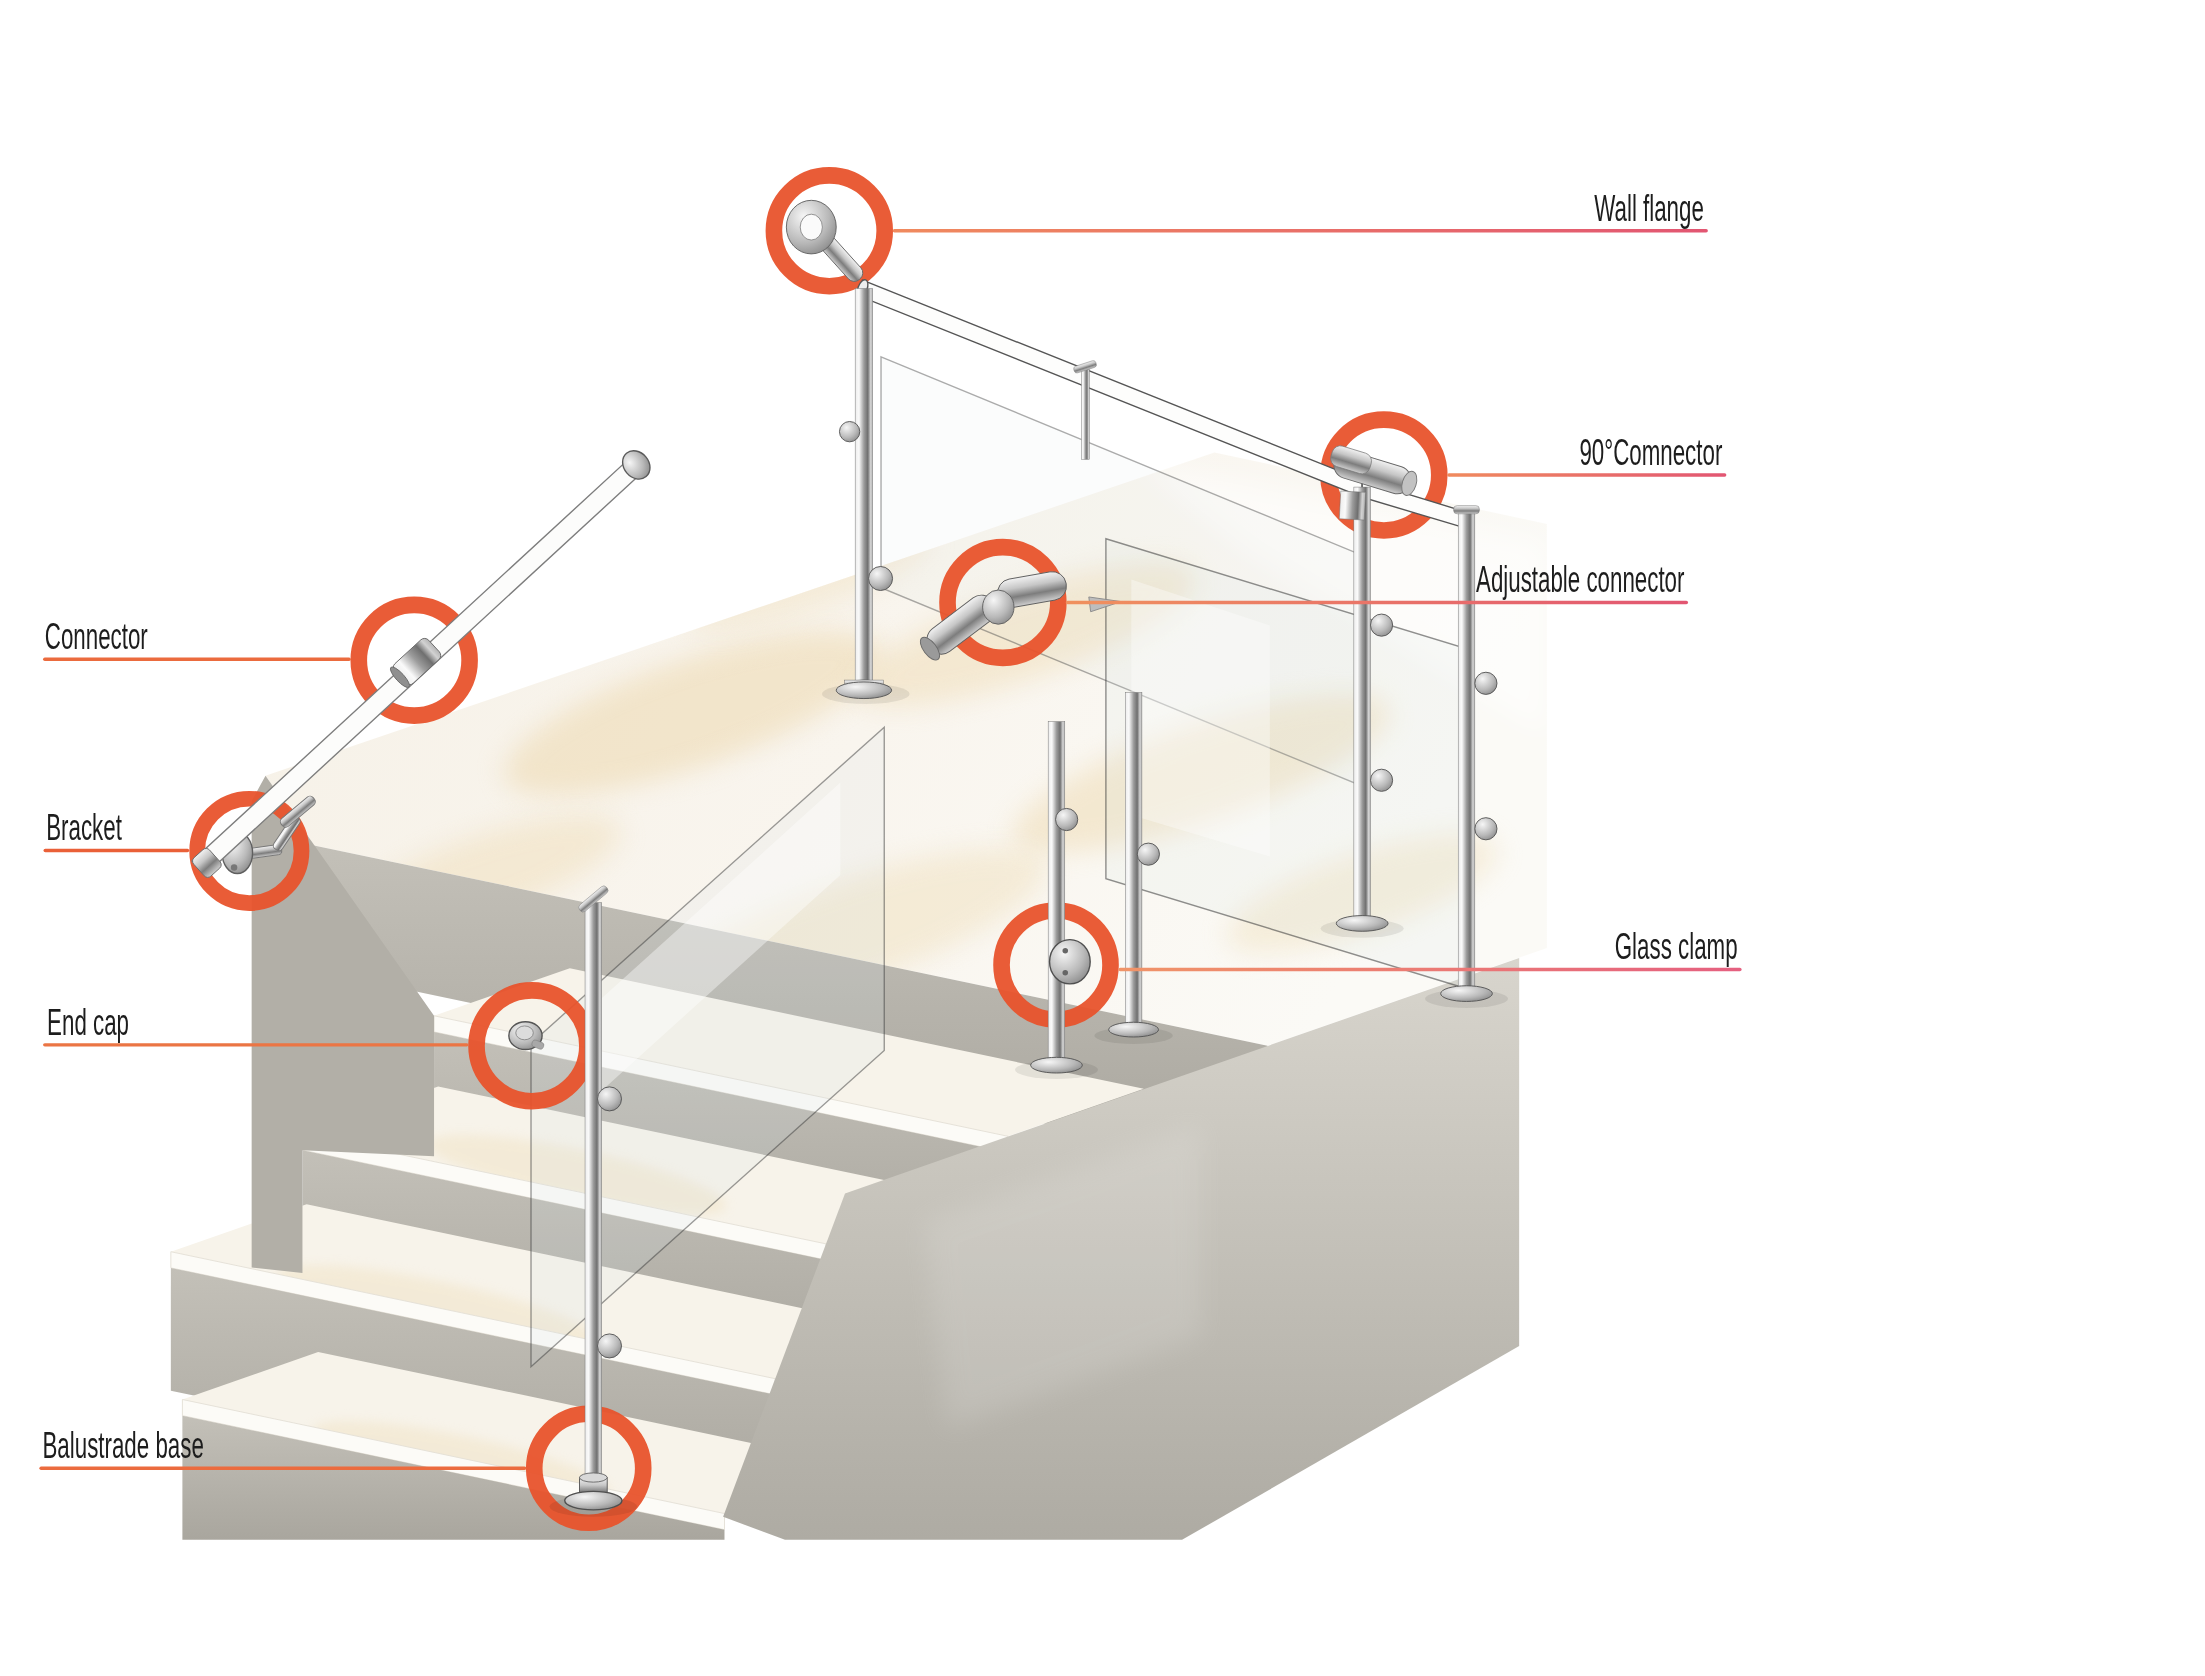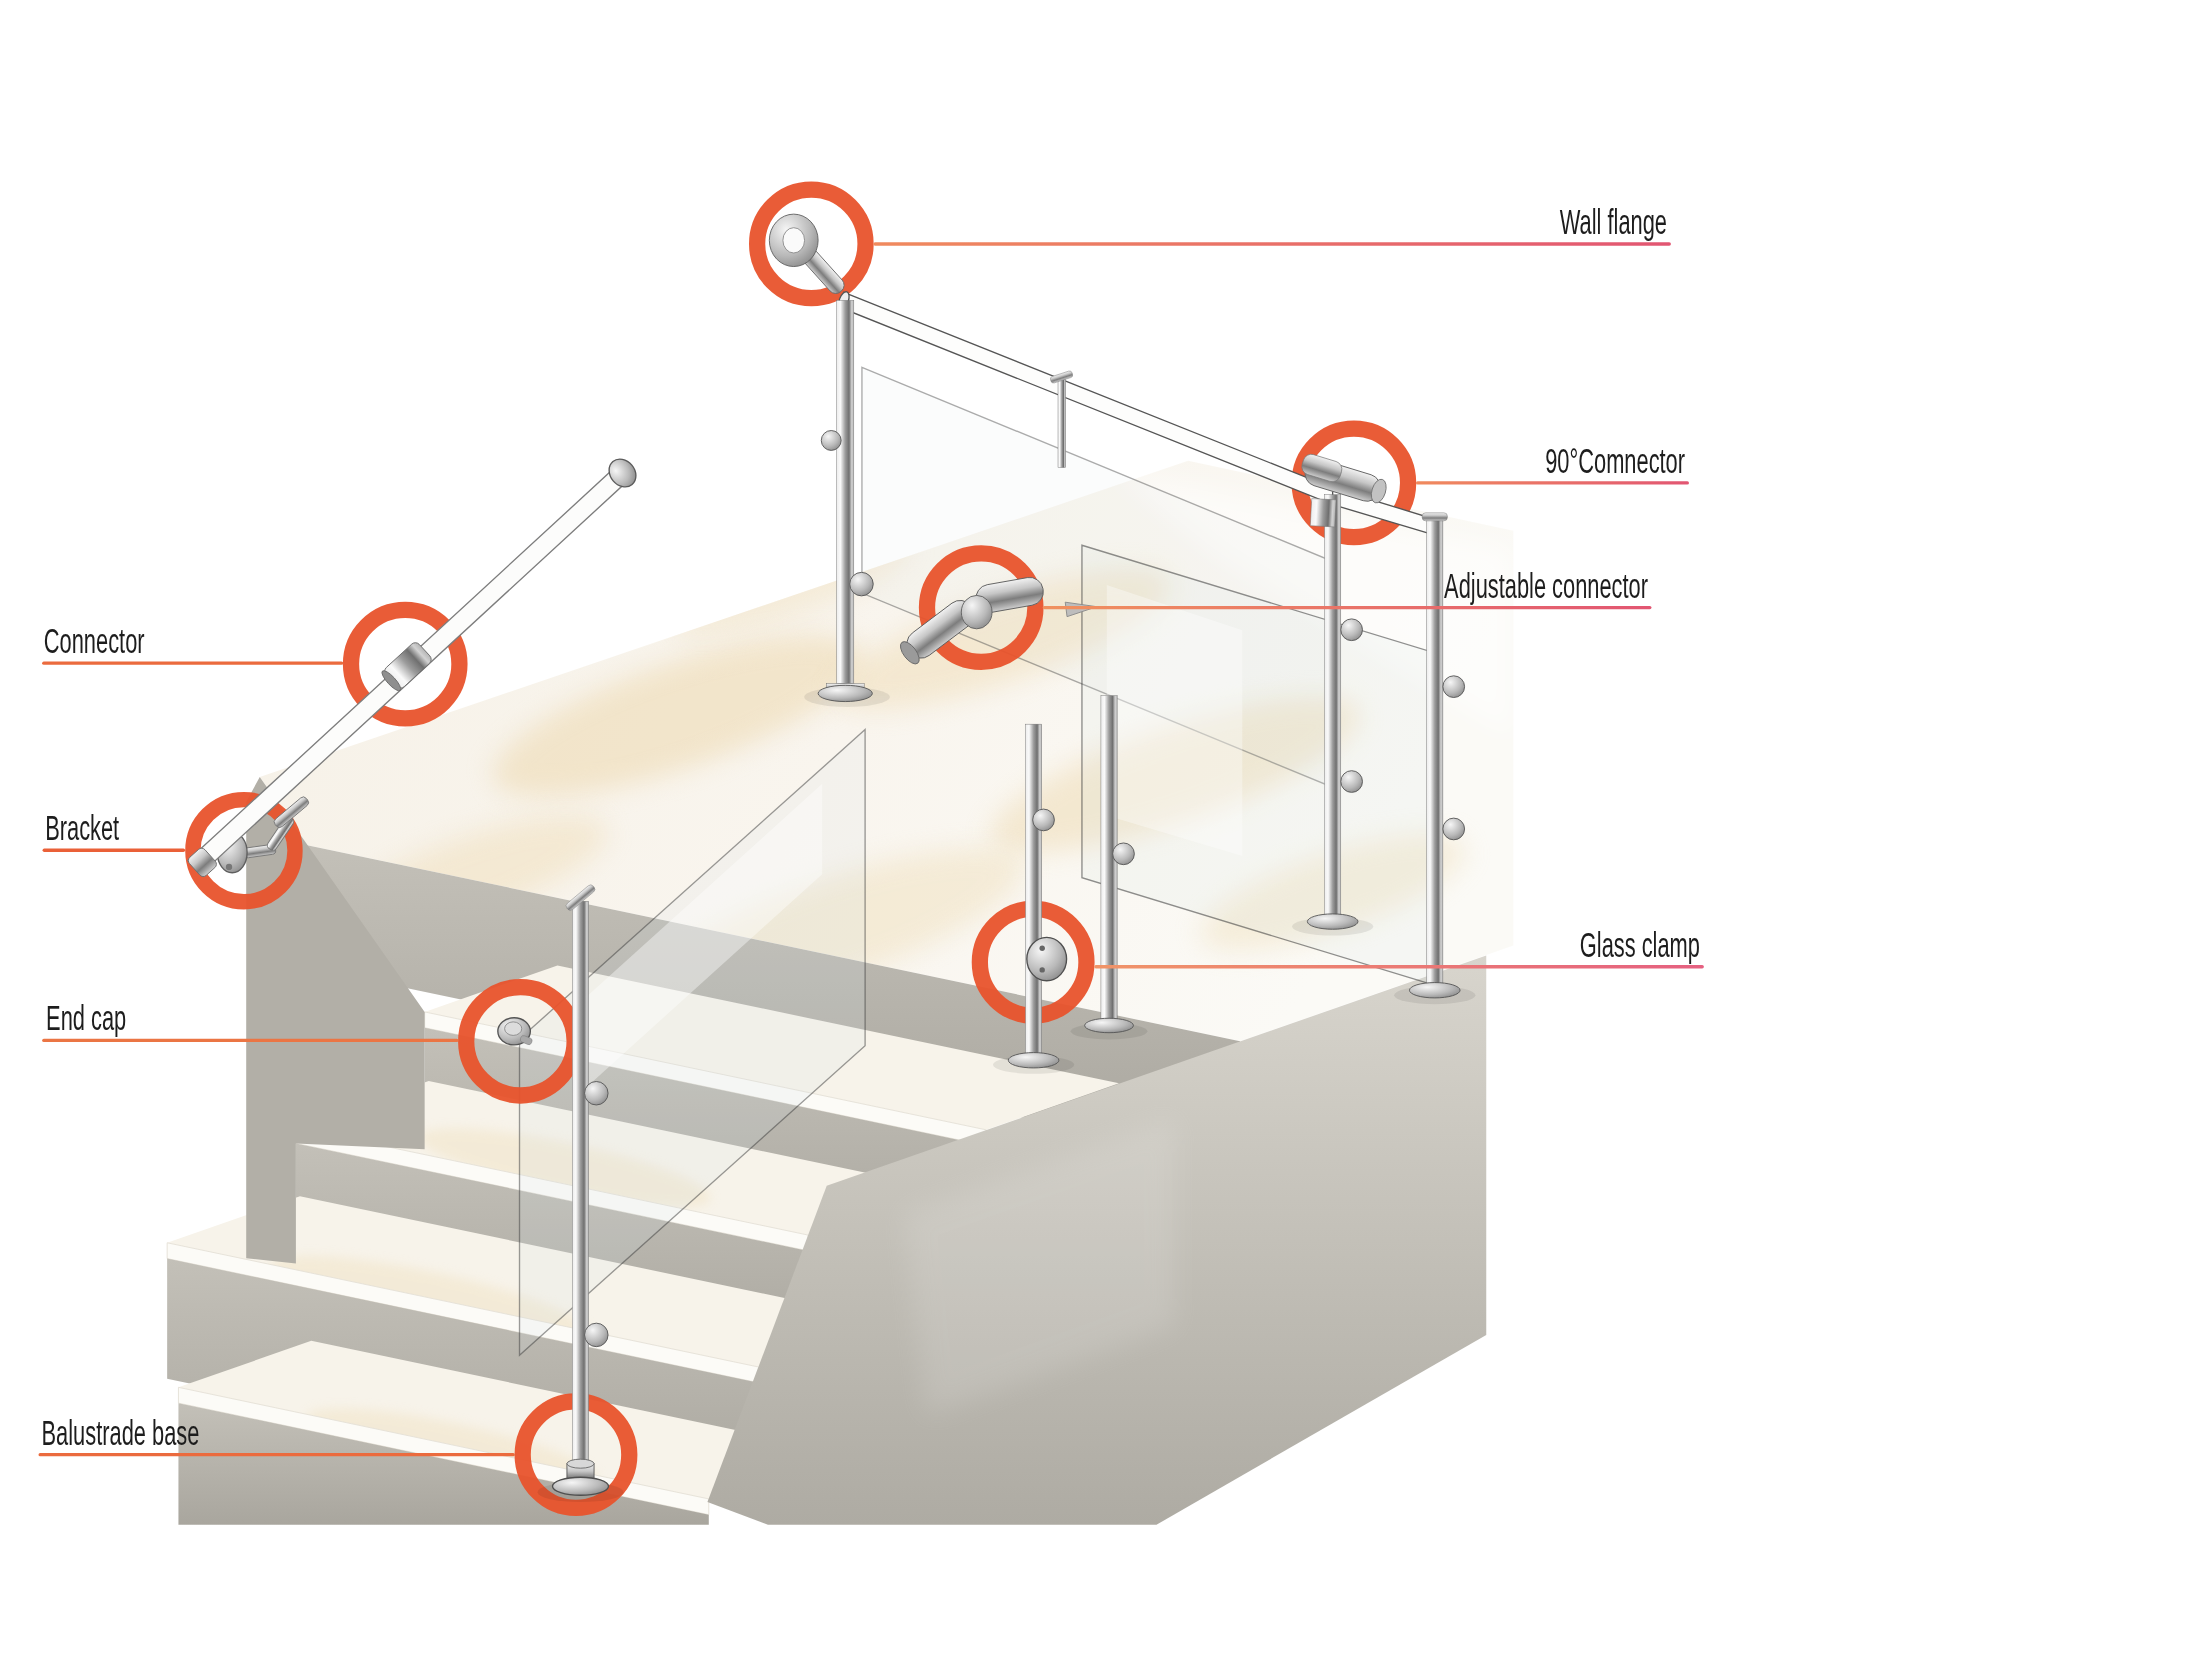--- a/index.html
+++ b/index.html
@@ -1,16 +1,16 @@
 <!DOCTYPE html>
 <html style="font-size:8.8px"><head>
 <meta charset="utf-8">
 <style>
   html,body{margin:0;padding:0;background:#ffffff;}
-  .stage{position:relative;width:1807px;height:1676px;background:#ffffff;overflow:hidden;}
+  .stage{position:relative;width:1807px;height:1676px;background:#ffffff;overflow:hidden;padding-left:40px;}
   svg{position:absolute;left:0;top:0;width:100%;height:100%;display:block;}
   .lbl{font-family:"Liberation Sans","DejaVu Sans",sans-serif;font-weight:400;font-size:78px;fill:#1d1d1d;letter-spacing:0px;}
 </style>
 </head>
 <body>
 
 <div class="stage">
 <svg viewBox="0 0 4000 3040">
   <defs>
     <linearGradient id="gSteel" x1="0" y1="0" x2="1" y2="0">

